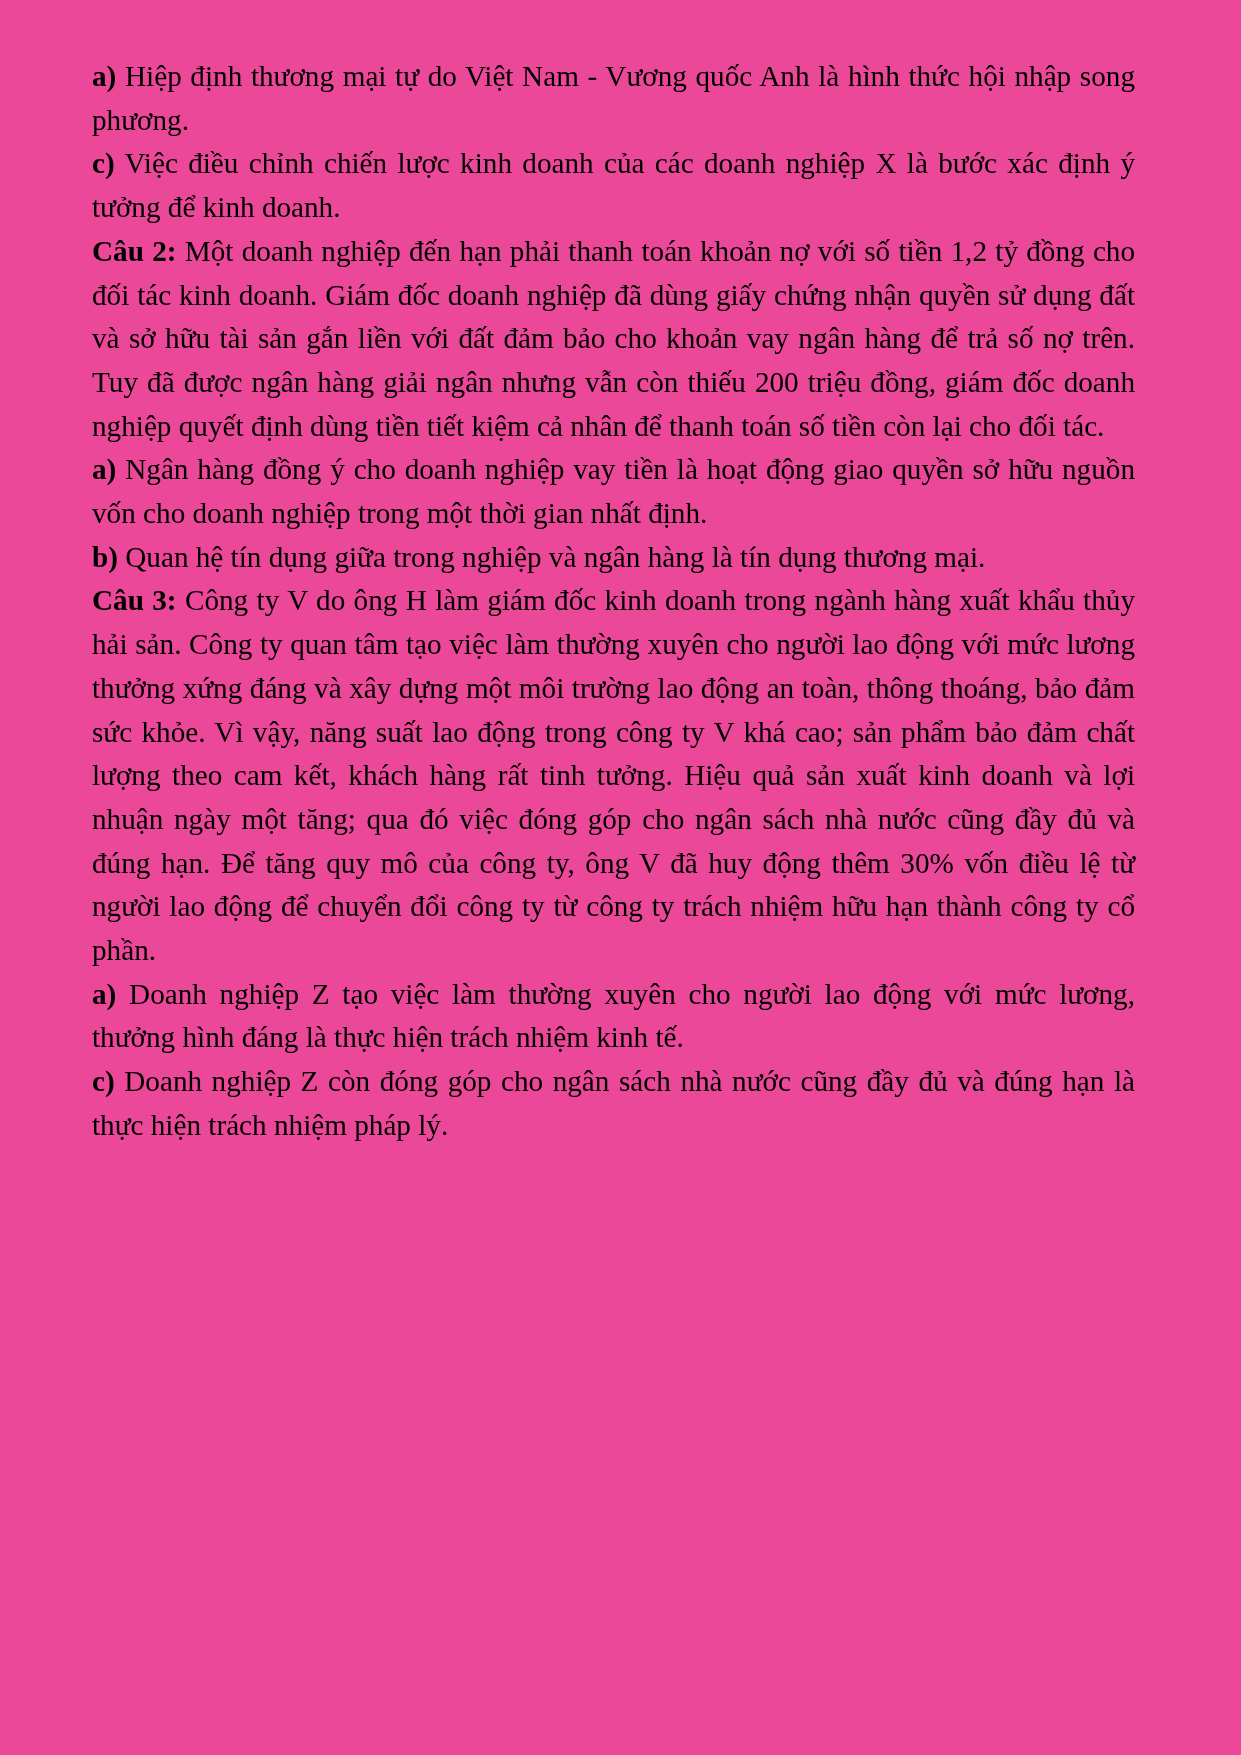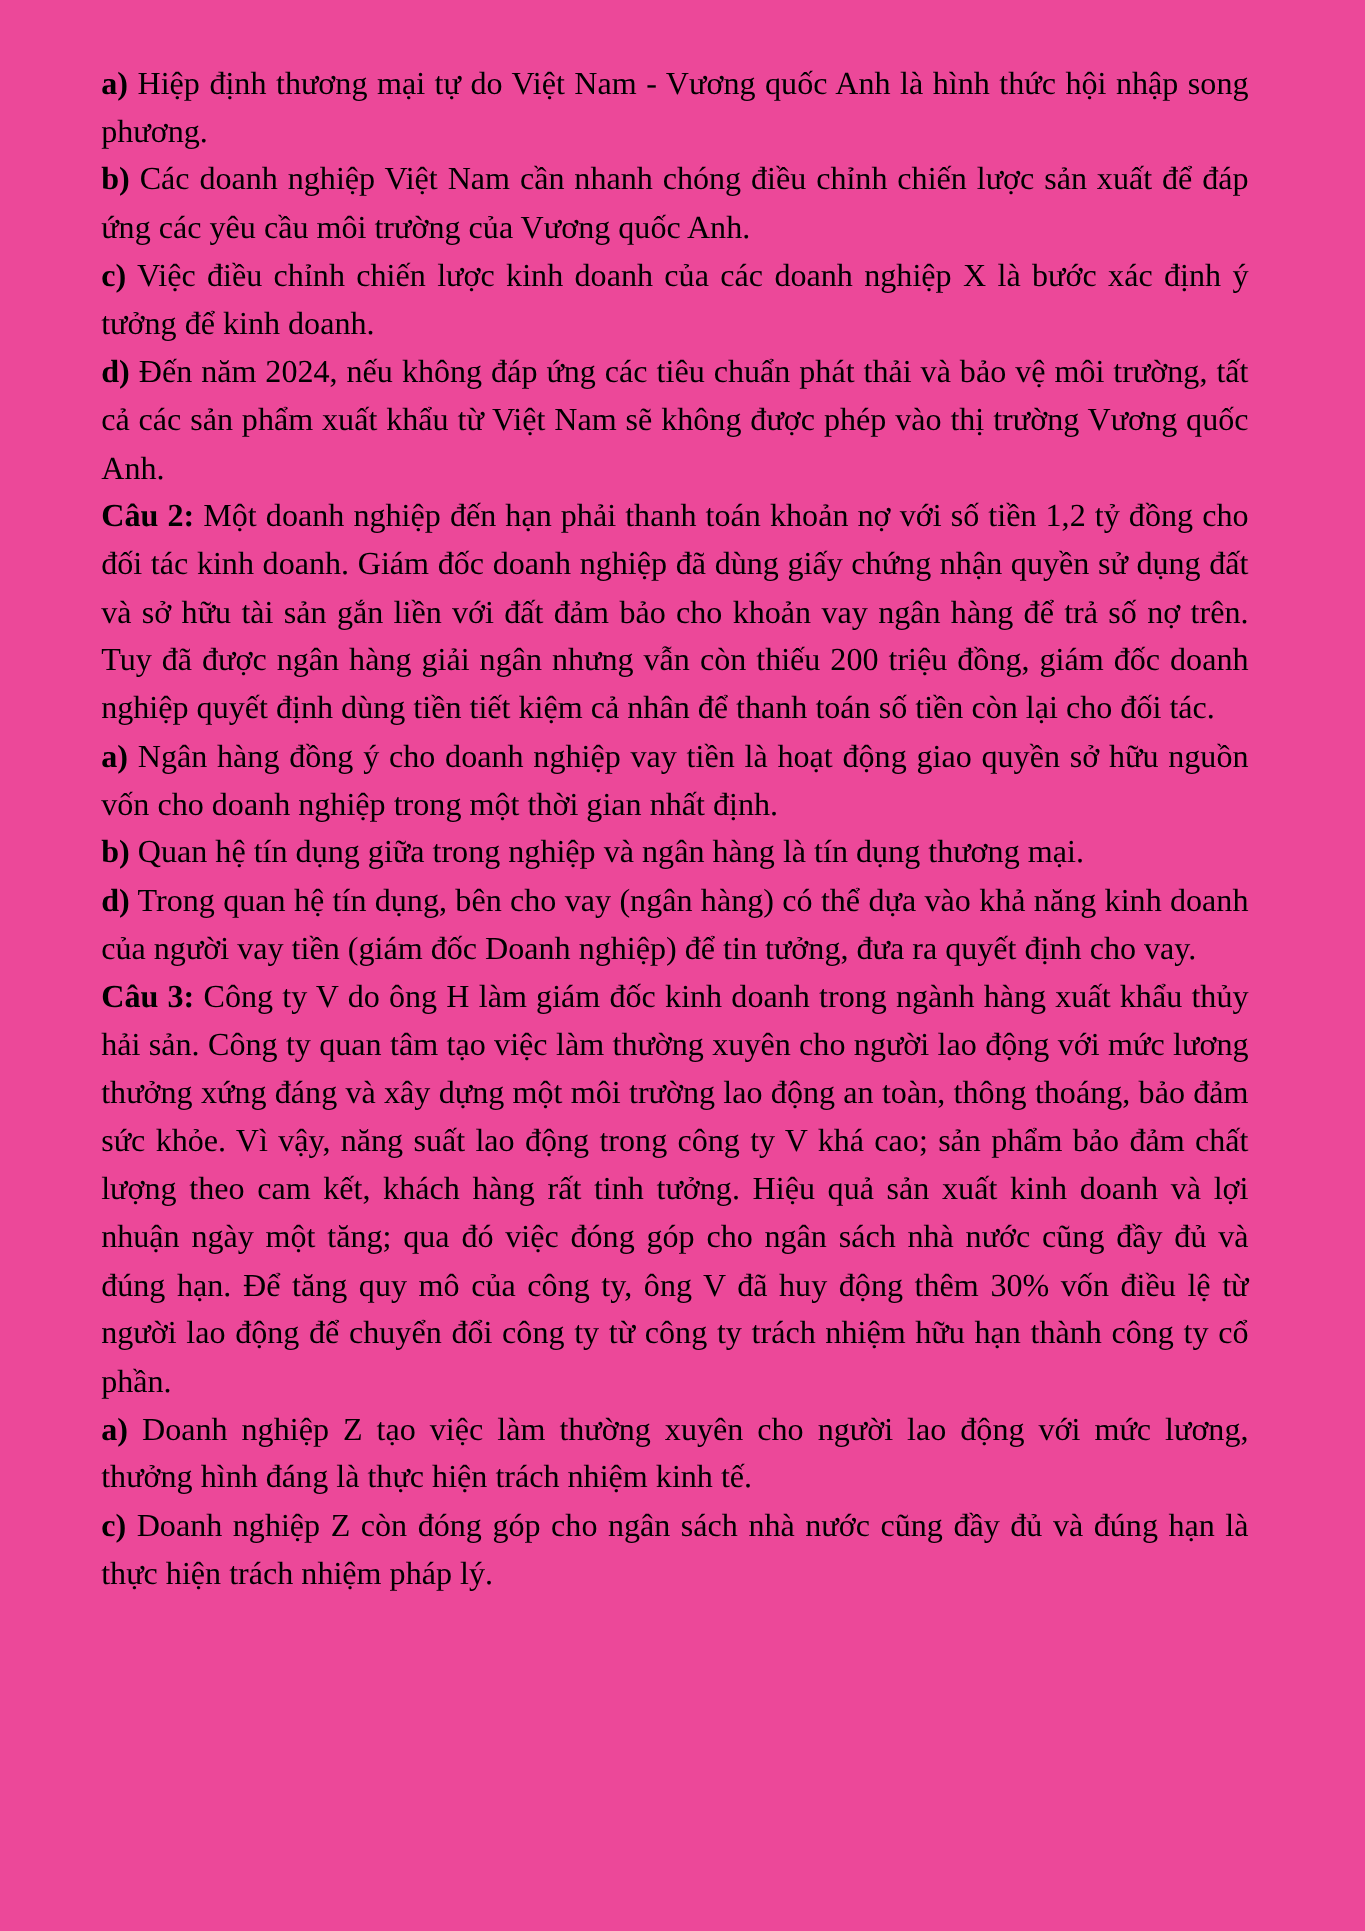--- a/index.html
+++ b/index.html
@@ -28,34 +28,31 @@
     font-weight: bold;
   }
 </style>
 </head>
 <body>
 
 <div class="page">
 
   <p class="para"><span class="label">a)</span> <span>Hiệp định thương mại tự do Việt Nam - Vương quốc Anh là hình thức hội nhập song phương.</span></p>
 
-  <p class="para"><span class="label">b)</span> <span>Các doanh nghiệp Việt Nam cần nhanh chóng điều chỉnh chiến lược sản xuất để đáp ứng các yêu cầu môi trường của Vương quốc Anh.</span></p>
 
   <p class="para"><span class="label">c)</span> <span>Việc điều chỉnh chiến lược kinh doanh của các doanh nghiệp X là bước xác định ý tưởng để kinh doanh.</span></p>
 
-  <p class="para"><span class="label">d)</span> <span>Đến năm 2024, nếu không đáp ứng các tiêu chuẩn phát thải và bảo vệ môi trường, tất cả các sản phẩm xuất khẩu từ Việt Nam sẽ không được phép vào thị trường Vương quốc Anh.</span></p>
 
   <p class="para"><span class="label">Câu 2:</span> <span>Một doanh nghiệp đến hạn phải thanh toán khoản nợ với số tiền 1,2 tỷ đồng cho đối tác kinh doanh. Giám đốc doanh nghiệp đã dùng giấy chứng nhận quyền sử dụng đất và sở hữu tài sản gắn liền với đất đảm bảo cho khoản vay ngân hàng để trả số nợ trên. Tuy đã được ngân hàng giải ngân nhưng vẫn còn thiếu 200 triệu đồng, giám đốc doanh nghiệp quyết định dùng tiền tiết kiệm cả nhân để thanh toán số tiền còn lại cho đối tác.</span></p>
 
   <p class="para"><span class="label">a)</span> <span>Ngân hàng đồng ý cho doanh nghiệp vay tiền là hoạt động giao quyền sở hữu nguồn vốn cho doanh nghiệp trong một thời gian nhất định.</span></p>
 
   <p class="para"><span class="label">b)</span> <span>Quan hệ tín dụng giữa trong nghiệp và ngân hàng là tín dụng thương mại.</span></p>
 
 
-  <p class="para"><span class="label">d)</span> <span>Trong quan hệ tín dụng, bên cho vay (ngân hàng) có thể dựa vào khả năng kinh doanh của người vay tiền (giám đốc Doanh nghiệp) để tin tưởng, đưa ra quyết định cho vay.</span></p>
 
   <p class="para"><span class="label">Câu 3:</span> <span>Công ty V do ông H làm giám đốc kinh doanh trong ngành hàng xuất khẩu thủy hải sản. Công ty quan tâm tạo việc làm thường xuyên cho người lao động với mức lương thưởng xứng đáng và xây dựng một môi trường lao động an toàn, thông thoáng, bảo đảm sức khỏe. Vì vậy, năng suất lao động trong công ty V khá cao; sản phẩm bảo đảm chất lượng theo cam kết, khách hàng rất tinh tưởng. Hiệu quả sản xuất kinh doanh và lợi nhuận ngày một tăng; qua đó việc đóng góp cho ngân sách nhà nước cũng đầy đủ và đúng hạn. Để tăng quy mô của công ty, ông V đã huy động thêm 30% vốn điều lệ từ người lao động để chuyển đổi công ty từ công ty trách nhiệm hữu hạn thành công ty cổ phần.</span></p>
 
   <p class="para"><span class="label">a)</span> <span>Doanh nghiệp Z tạo việc làm thường xuyên cho người lao động với mức lương, thưởng hình đáng là thực hiện trách nhiệm kinh tế.</span></p>
 
 
   <p class="para"><span class="label">c)</span> <span>Doanh nghiệp Z còn đóng góp cho ngân sách nhà nước cũng đầy đủ và đúng hạn là thực hiện trách nhiệm pháp lý.</span></p>
 
 </div>
 

